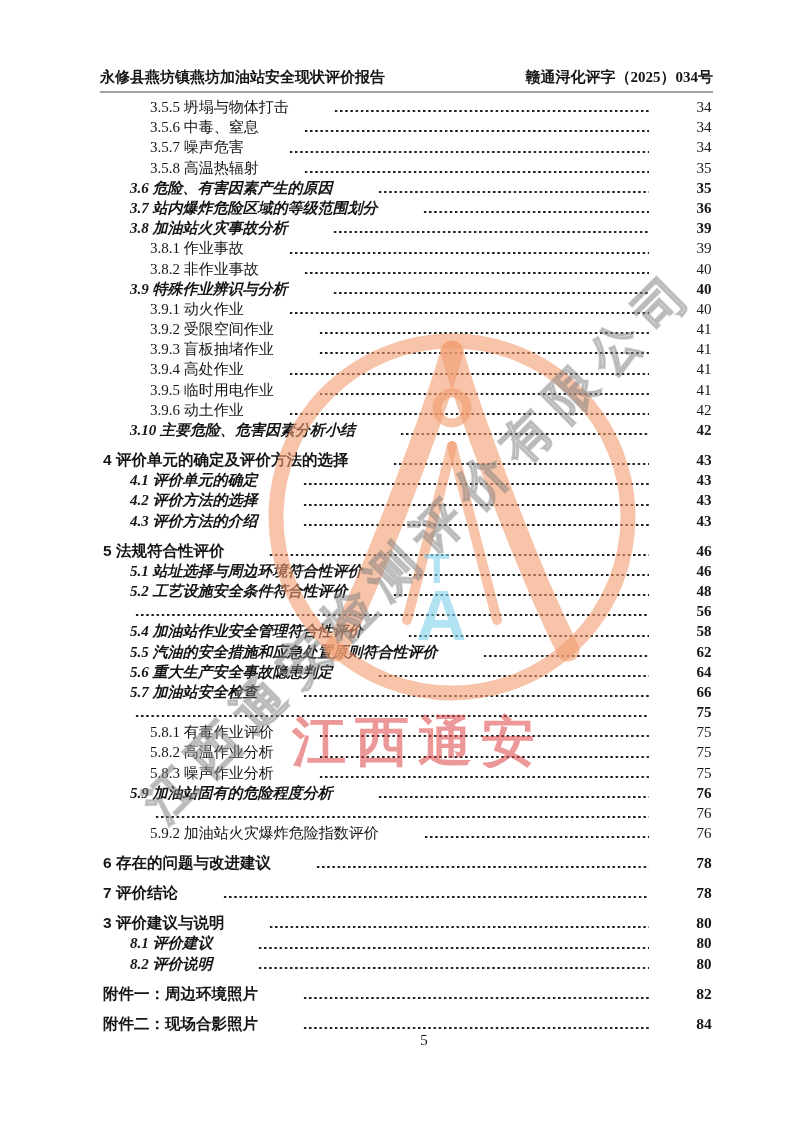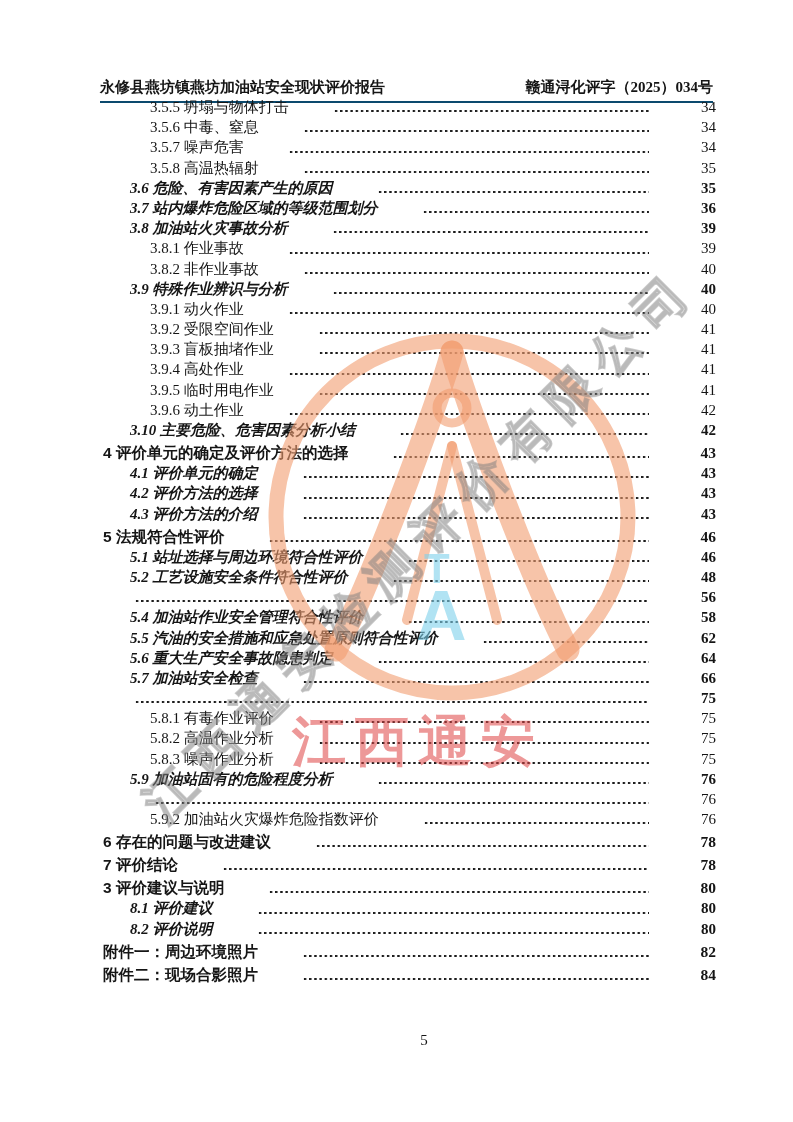--- a/index.html
+++ b/index.html
@@ -7,24 +7,24 @@
     position:relative;
     width:793px;height:1122px;
     margin:0 auto;
     background:#ffffff;
     overflow:hidden;
     font-family:"Liberation Serif","DejaVu Serif",serif;
     color:#151515;
   }
   
   .header{
-    position:absolute;left:100px;right:80px;top:78px;
+    position:absolute;left:100px;right:80px;top:68px;
     display:flex;justify-content:space-between;align-items:flex-end;
     font-size:15px;font-weight:600;line-height:18px;
-    border-bottom:2px solid #0c4a6e;
+    border-bottom:2px solid #a3a3a3;
     padding-bottom:5px;
     white-space:nowrap;
   }
   
   .toc{
     position:absolute;left:103px;top:97px;width:613px;
   }
   .row{
     display:flex;align-items:baseline;
     height:20.2px;line-height:20.2px;
@@ -34,27 +34,27 @@
   }
   .row .t{flex:0 0 auto;}
   .row .leader{
     flex:1 1 auto;align-self:stretch;
     margin:0 3px 0 5px;
     background-image:radial-gradient(circle at 2px 2px,#1b1b1b 1.05px,rgba(0,0,0,0) 1.5px);
     background-size:5.2px 4px;
     background-repeat:repeat-x;
     background-position:0 calc(100% - 4px);
   }
-  .row .p{flex:0 0 auto;min-width:24px;text-align:right;font-style:normal;}
+  .row .p{flex:0 0 auto;min-width:24px;text-align:center;font-style:normal;}
   .row.l3{padding-left:47px;}
   .row.l3 .p{font-weight:400;}
   .row.l2{padding-left:27px;font-weight:700;font-style:italic;}
   .row.l2 .p{font-weight:700;}
   .row.l1{
-    padding-left:0;margin-top:2px;
+    padding-left:0;margin-top:9px;
     font-family:"Liberation Sans","DejaVu Sans",sans-serif;
     font-weight:700;font-size:15.5px;height:21px;line-height:21px;
   }
   .row.l1 .p{font-weight:700;font-family:"Liberation Serif","DejaVu Serif",serif;}
   
   .footer{
     position:absolute;left:424px;top:1032px;
     transform:translateX(-50%);
     font-size:15px;
   }

